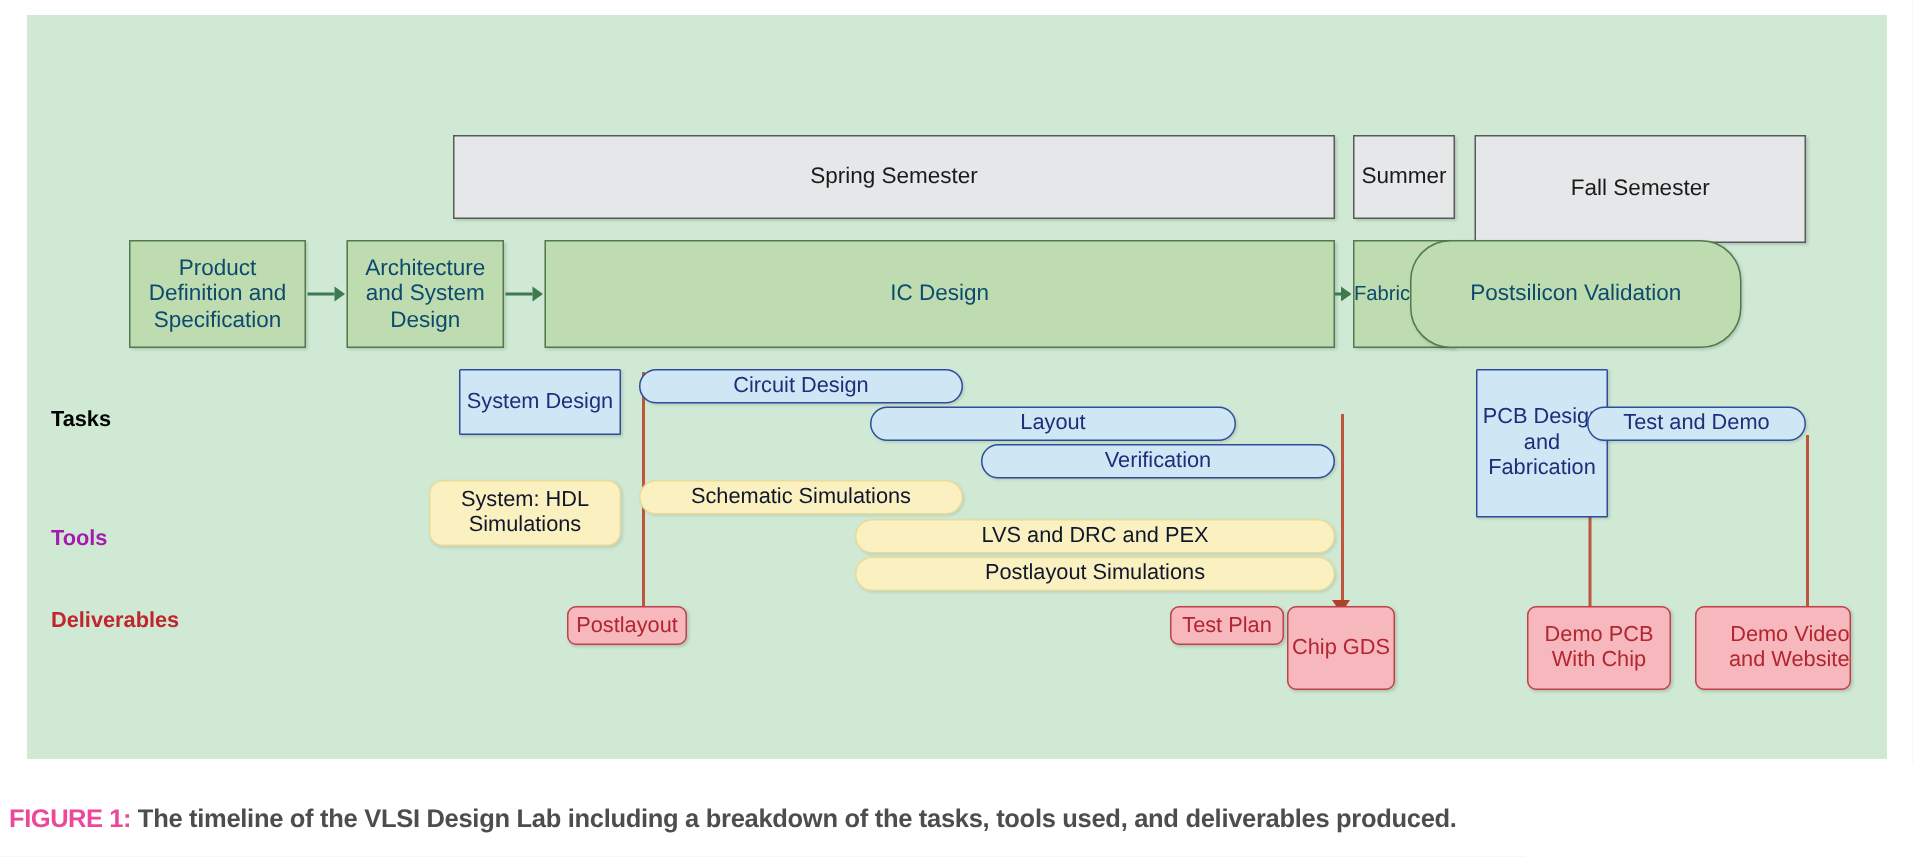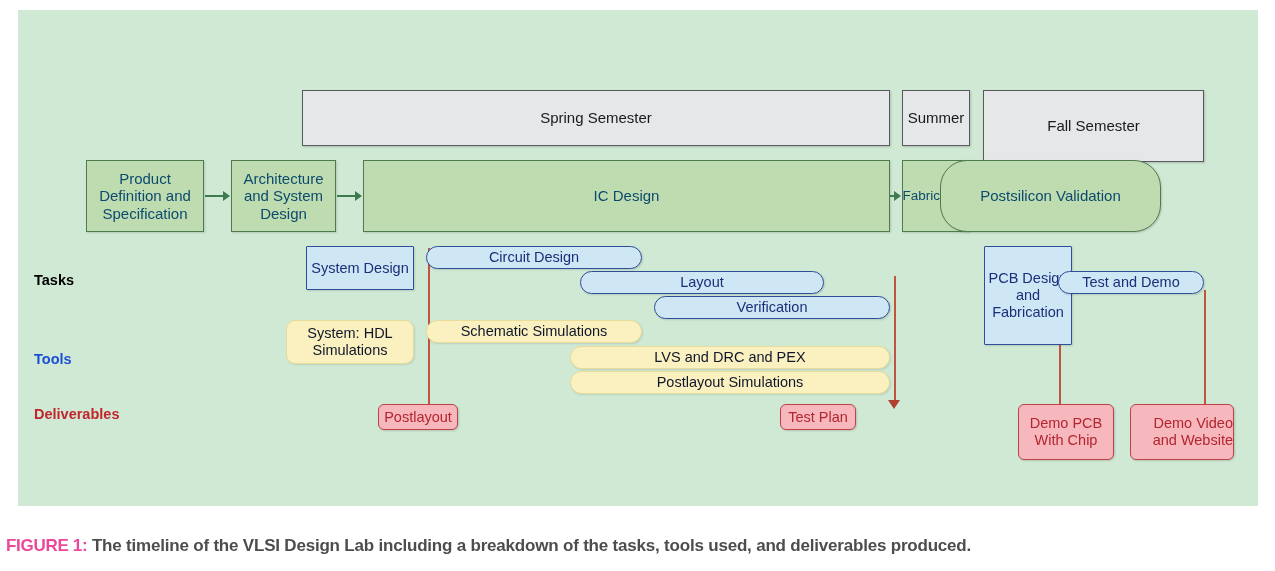--- a/index.html
+++ b/index.html
@@ -56,21 +56,21 @@
     background:#f6b8bc;border:1.6px solid #c0414a;
     color:#b32530;font-size:14.5px;border-radius:6px;
     box-shadow:1px 1px 2px rgba(0,0,0,.15);
   }
 
   
   .rowlabel{
     position:absolute;font-weight:bold;font-size:14.5px;white-space:nowrap;
   }
   .rl-tasks{color:#000000;}
-  .rl-tools{color:#1d4ed8;}
+  .rl-tools{color:#a21caf;}
   .rl-deliv{color:#c0262b;}
 
   
   .vline{position:absolute;width:2px;background:#c0553f;}
   .vhead{position:absolute;width:0;height:0;
         border-left:6px solid transparent;border-right:6px solid transparent;
         border-top:9px solid #b0412f;}
 
   .hline{position:absolute;height:2px;background:#3f7a4f;}
   .hhead{position:absolute;width:0;height:0;
@@ -191,20 +191,23 @@
     </div>
 
     <div class="box deliv" style="left:360px;top:394px;width:80px;height:26px;">
       <span>Postlayout</span>
     </div>
 
     <div class="box deliv" style="left:762px;top:394px;width:76px;height:26px;">
       <span>Test Plan</span>
     </div>
 
+    <div class="box deliv" style="left:840px;top:394px;width:72px;height:56px;">
+      <span>Chip GDS</span>
+    </div>
 
     <div class="box deliv" style="left:1000px;top:394px;width:96px;height:56px;">
       <span>Demo PCB With Chip</span>
     </div>
 
     <div class="box deliv" style="left:1112px;top:394px;width:104px;height:56px;text-align:right;">
       <span>Demo Video and Website</span>
     </div>
 
   </div>

